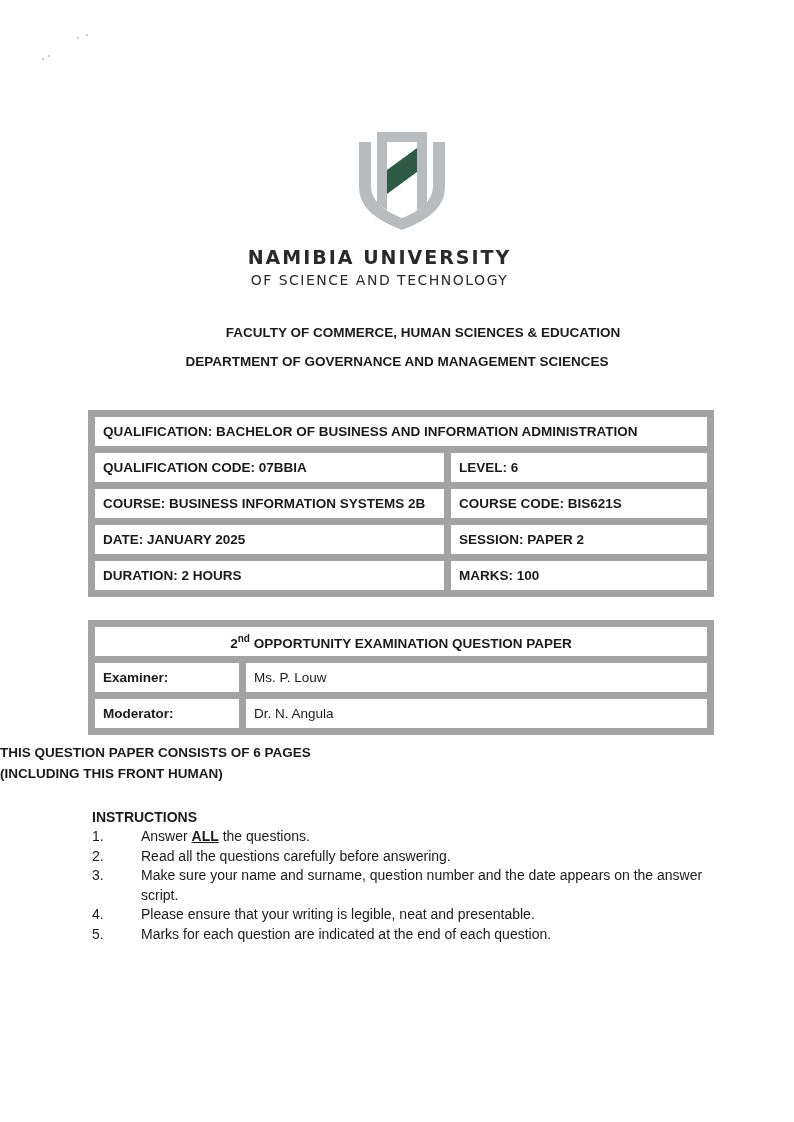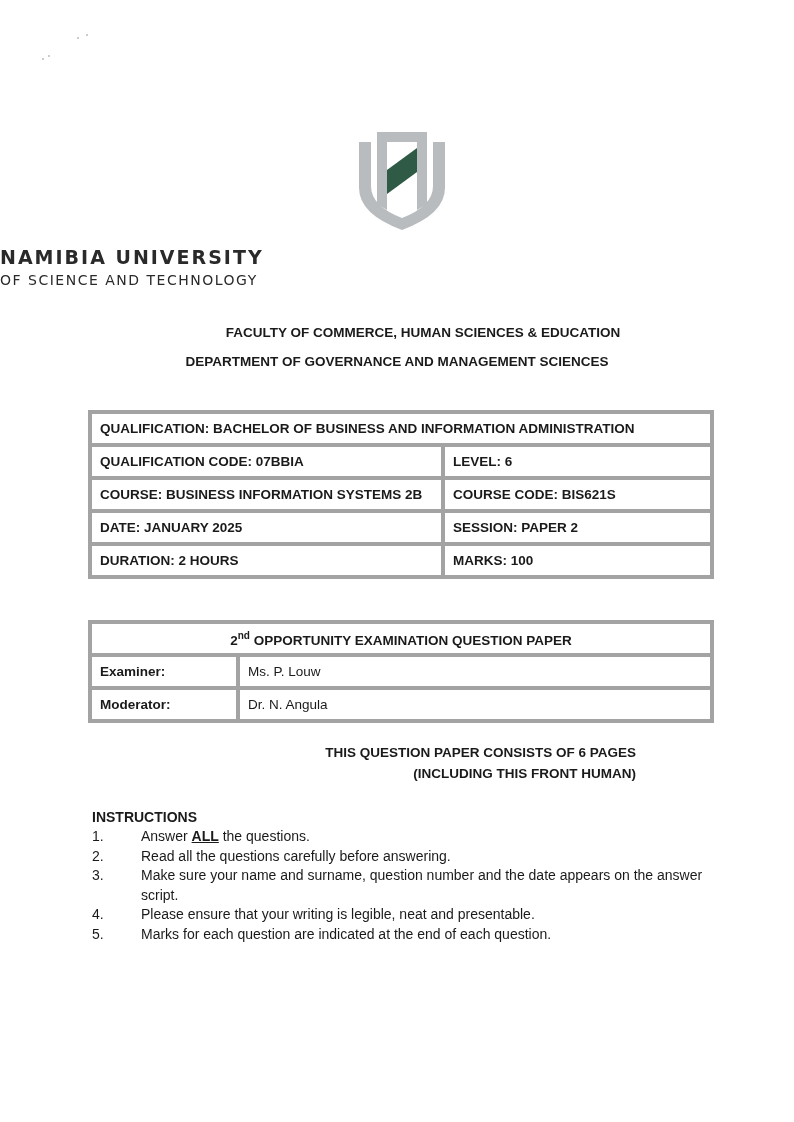--- a/index.html
+++ b/index.html
@@ -1,41 +1,41 @@
 <!DOCTYPE html>
 <html><head>
 <meta charset="utf-8">
 <style>
   html, body { margin: 0; padding: 0; background: #ffffff; }
   body { width: 794px; height: 1122px; position: relative; overflow: hidden;
          font-family: "Liberation Sans", "DejaVu Sans", sans-serif; color: #1a1a1a; }
 
   .logo { position: absolute; left: 357px; top: 130px; width: 90px; height: 102px; }
-  .uni-name { position: absolute; left: 0; width: 759px; text-align: left;
+  .uni-name { position: absolute; left: 0; width: 759px; text-align: center;
               font-family: "DejaVu Sans", sans-serif; color: #2a2a2a; }
   .uni-line1 { top: 246px; font-size: 19px; font-weight: bold; letter-spacing: 2px; }
   .uni-line2 { top: 272px; font-size: 14px; letter-spacing: 1.5px; }
 
   .heading { position: absolute; left: 0; width: 794px; text-align: center;
              font-size: 13.5px; font-weight: bold; }
   .faculty { top: 325px; margin-left: 26px; }
   .department { top: 354px; }
 
   table.info { position: absolute; left: 88px; width: 626px; border-collapse: collapse;
                font-size: 13.5px; }
-  table.info td { border: 4px solid #a3a3a3; height: 29px; padding: 0 8px; vertical-align: middle; }
+  table.info td { border: 7px solid #a3a3a3; height: 29px; padding: 0 8px; vertical-align: middle; }
   .tbl1 { top: 410px; }
   .tbl1 td { font-weight: bold; }
   .tbl1 td.col1 { width: 333px; }
   .tbl2 { top: 620px; }
   .tbl2 td.col1 { width: 128px; font-weight: bold; }
   .tbl2 td.title { text-align: center; font-weight: bold; }
   sup { font-size: 10px; }
 
-  .pages-note { position: absolute; left: 0; width: 636px; text-align: right;
+  .pages-note { position: absolute; left: 0; width: 636px; text-align: left;
                 font-size: 13.5px; font-weight: bold; line-height: 21px; top: 742px; }
 
   .instructions { position: absolute; left: 92px; top: 808px; width: 620px; font-size: 14px; }
   .instr-title { font-weight: bold; line-height: 19px; }
   .instr-item { display: flex; line-height: 19.5px; }
   .instr-num { width: 49px; flex: none; }
   .instr-text { flex: 1; }
   .emph { font-weight: bold; text-decoration: underline; }
 
   .speck { position: absolute; width: 2px; height: 2px; background: #bbb; border-radius: 1px; }

